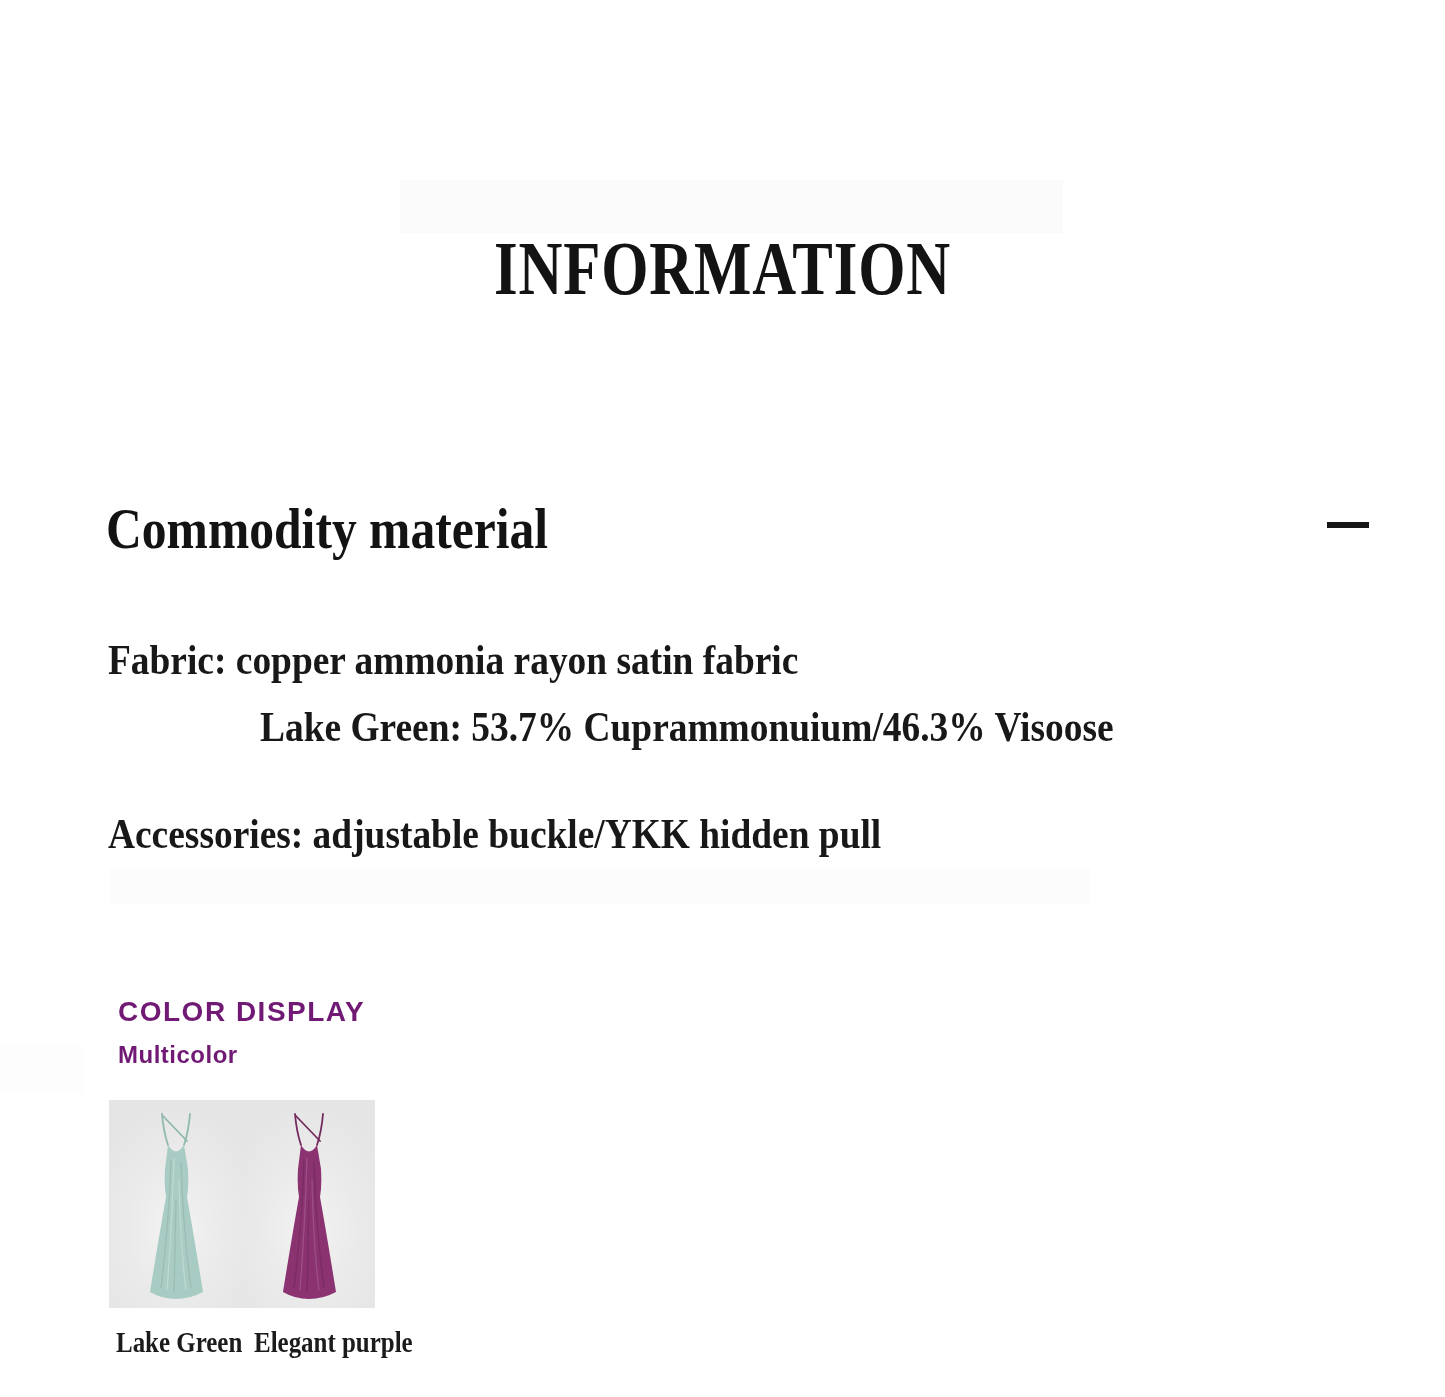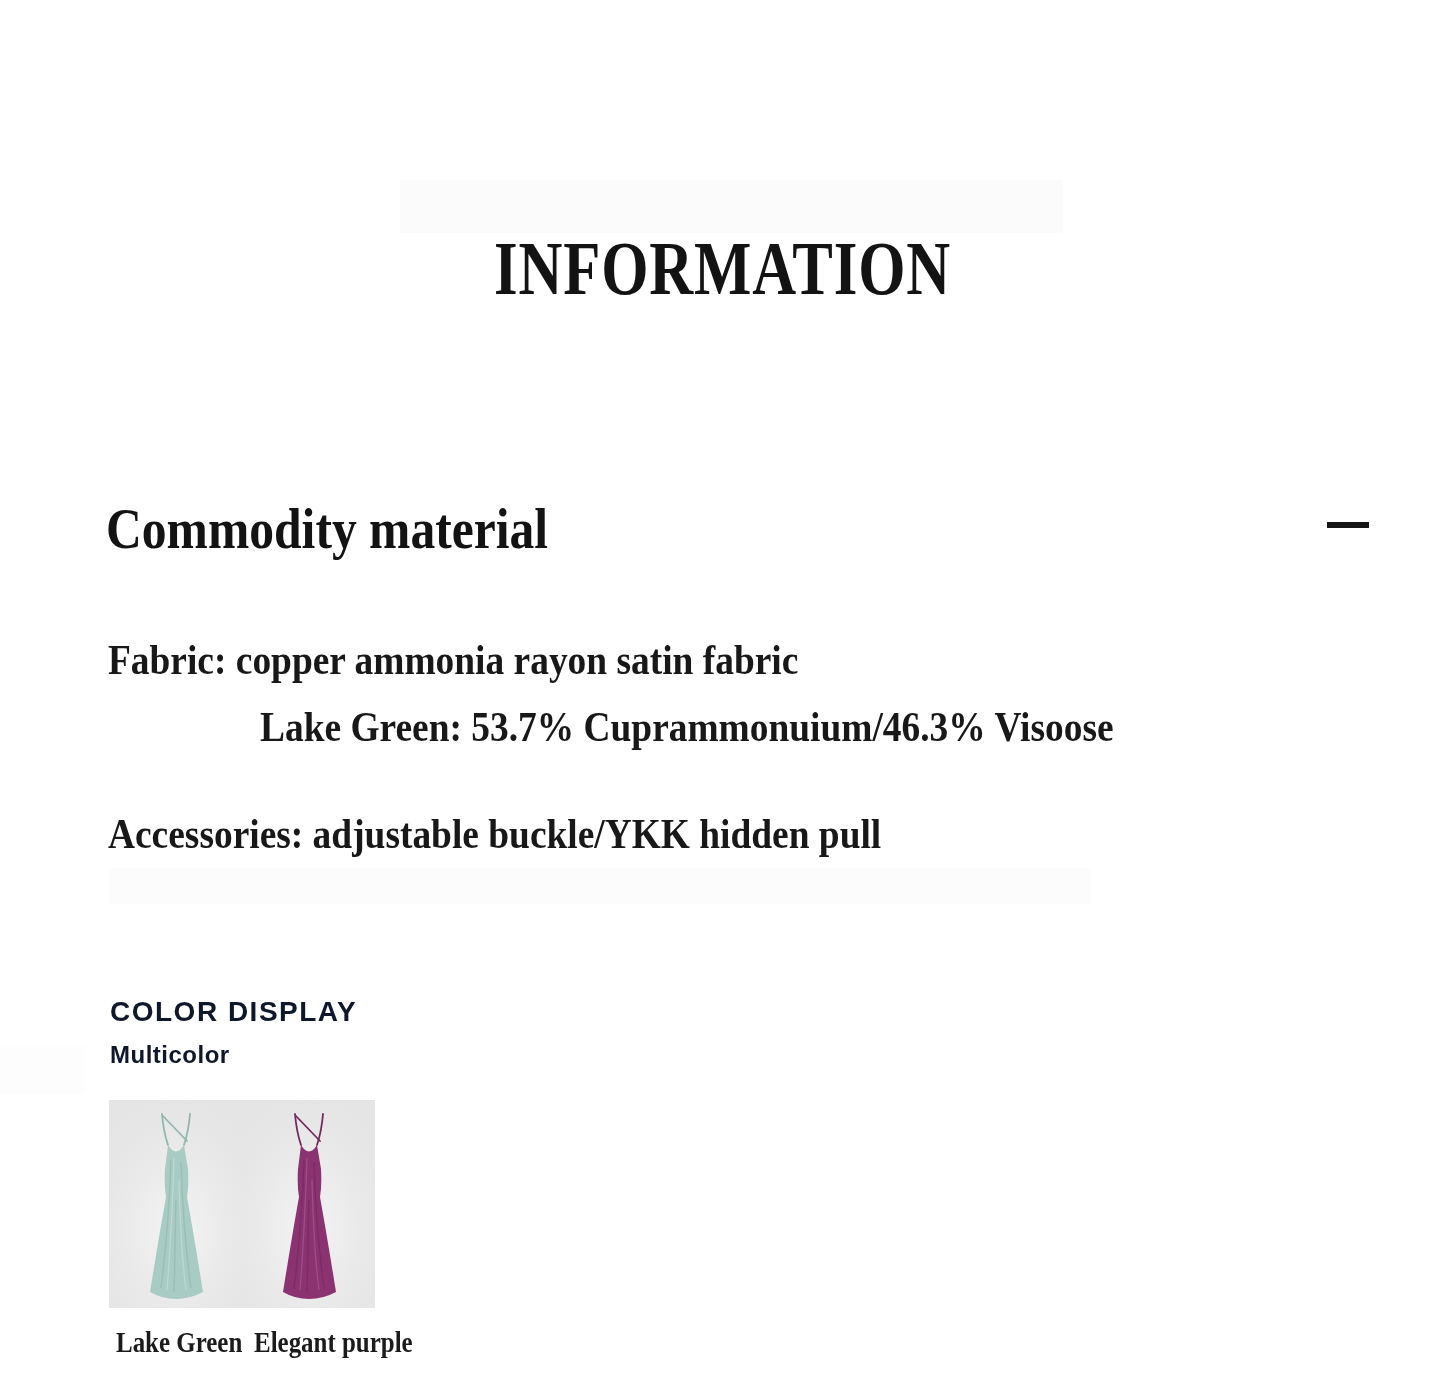--- a/index.html
+++ b/index.html
@@ -59,23 +59,24 @@
     color: #181818;
     white-space: nowrap;
   }
   .line-fabric { left: 108px; top: 638px; }
   .line-comp { left: 260px; top: 705px; }
   .line-acc { left: 108px; top: 812px; }
 
   .sans-line {
     position: absolute;
     font-family: "Liberation Sans", "DejaVu Sans", sans-serif;
-    color: #0f172a;
+    color: #701a75;
     line-height: 1;
     white-space: nowrap;
+    margin-left: 8px;
   }
   .color-display-heading { left: 110px; top: 998px; font-size: 28px; font-weight: 600; letter-spacing: 1.5px; }
   .multicolor-label { left: 110px; top: 1043px; font-size: 24px; font-weight: 600; letter-spacing: 0.5px; }
 
   .photo-strip {
     position: absolute;
     left: 109px; top: 1100px;
     width: 266px; height: 208px;
     display: flex;
   }

